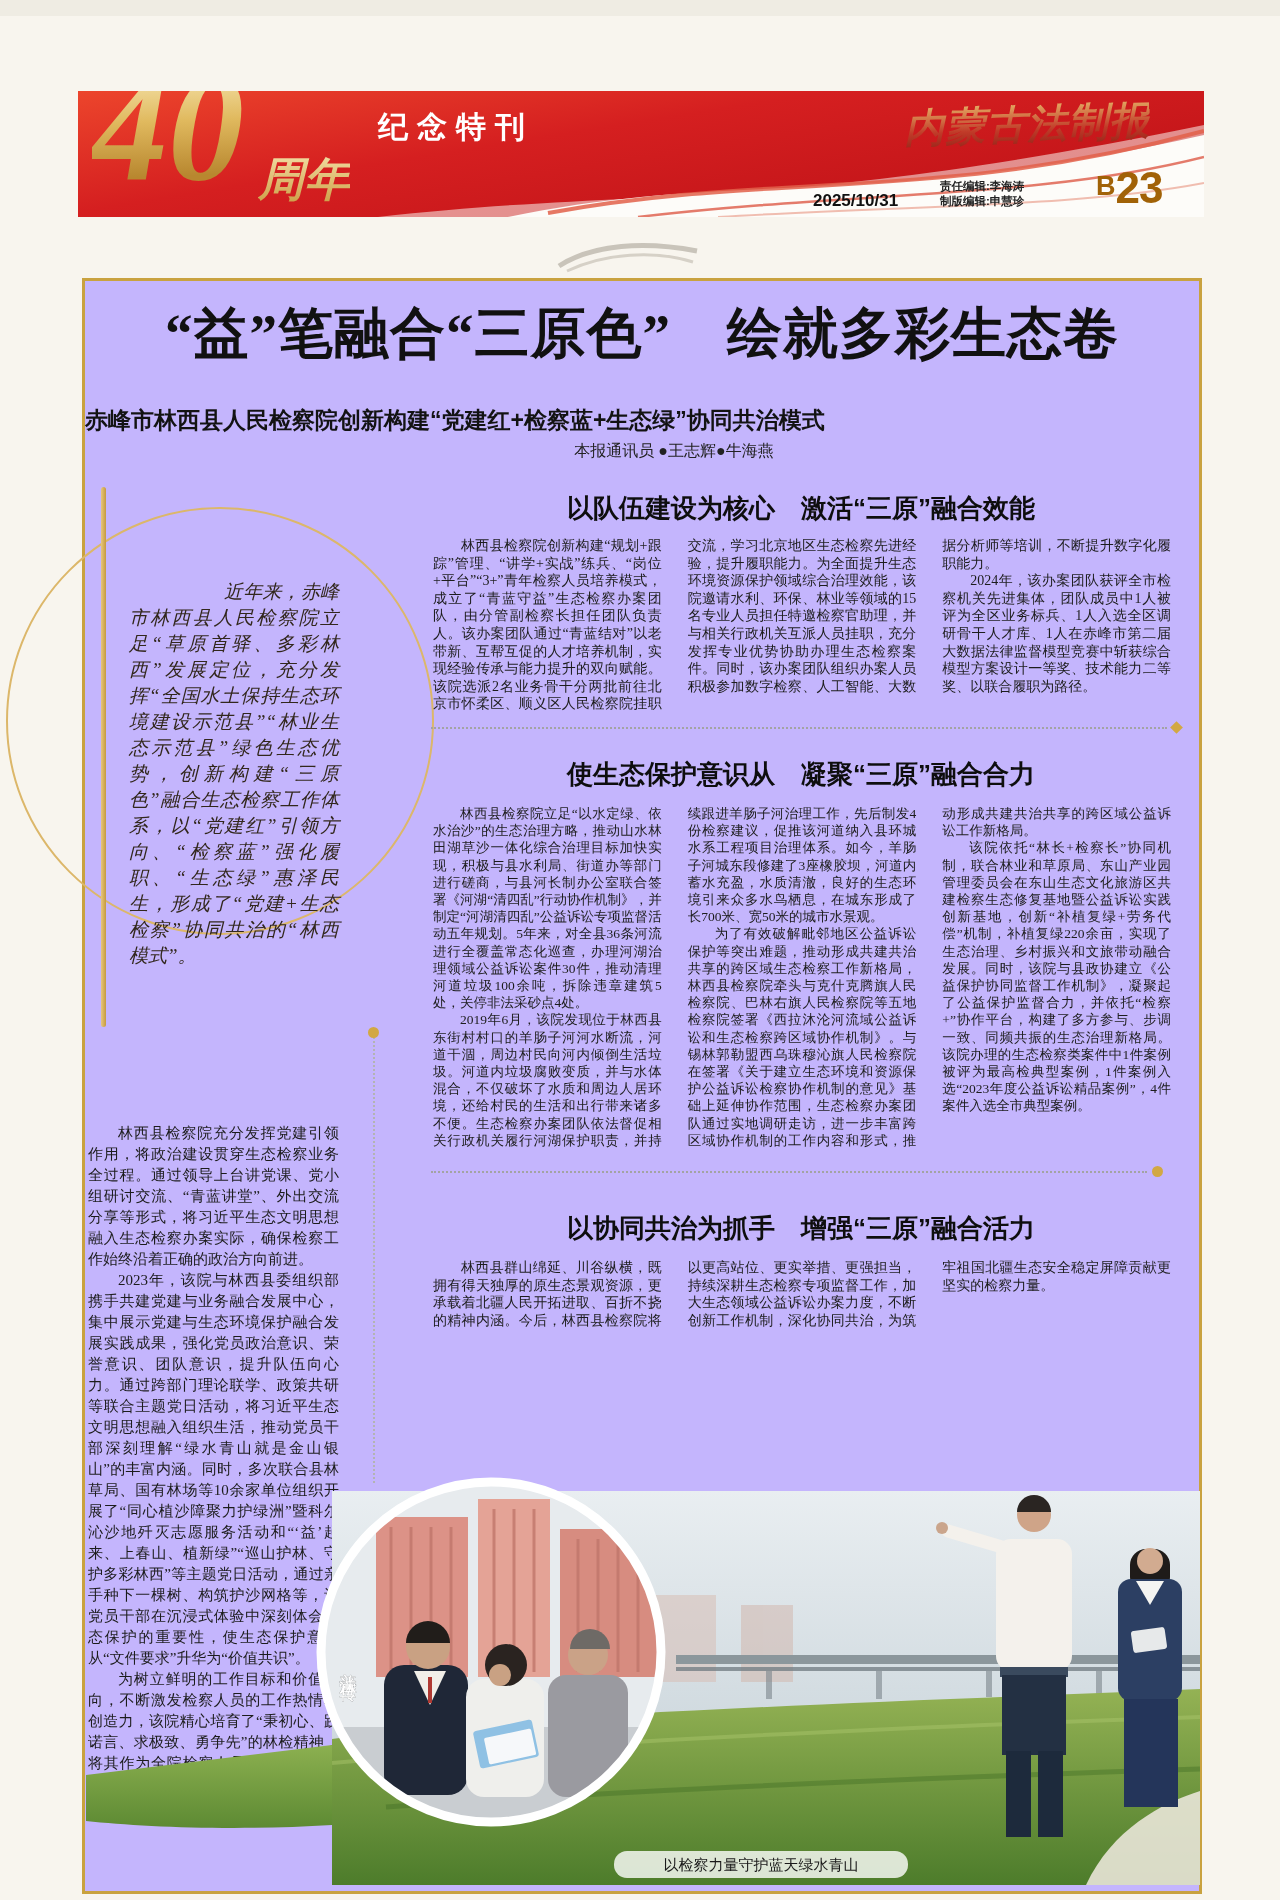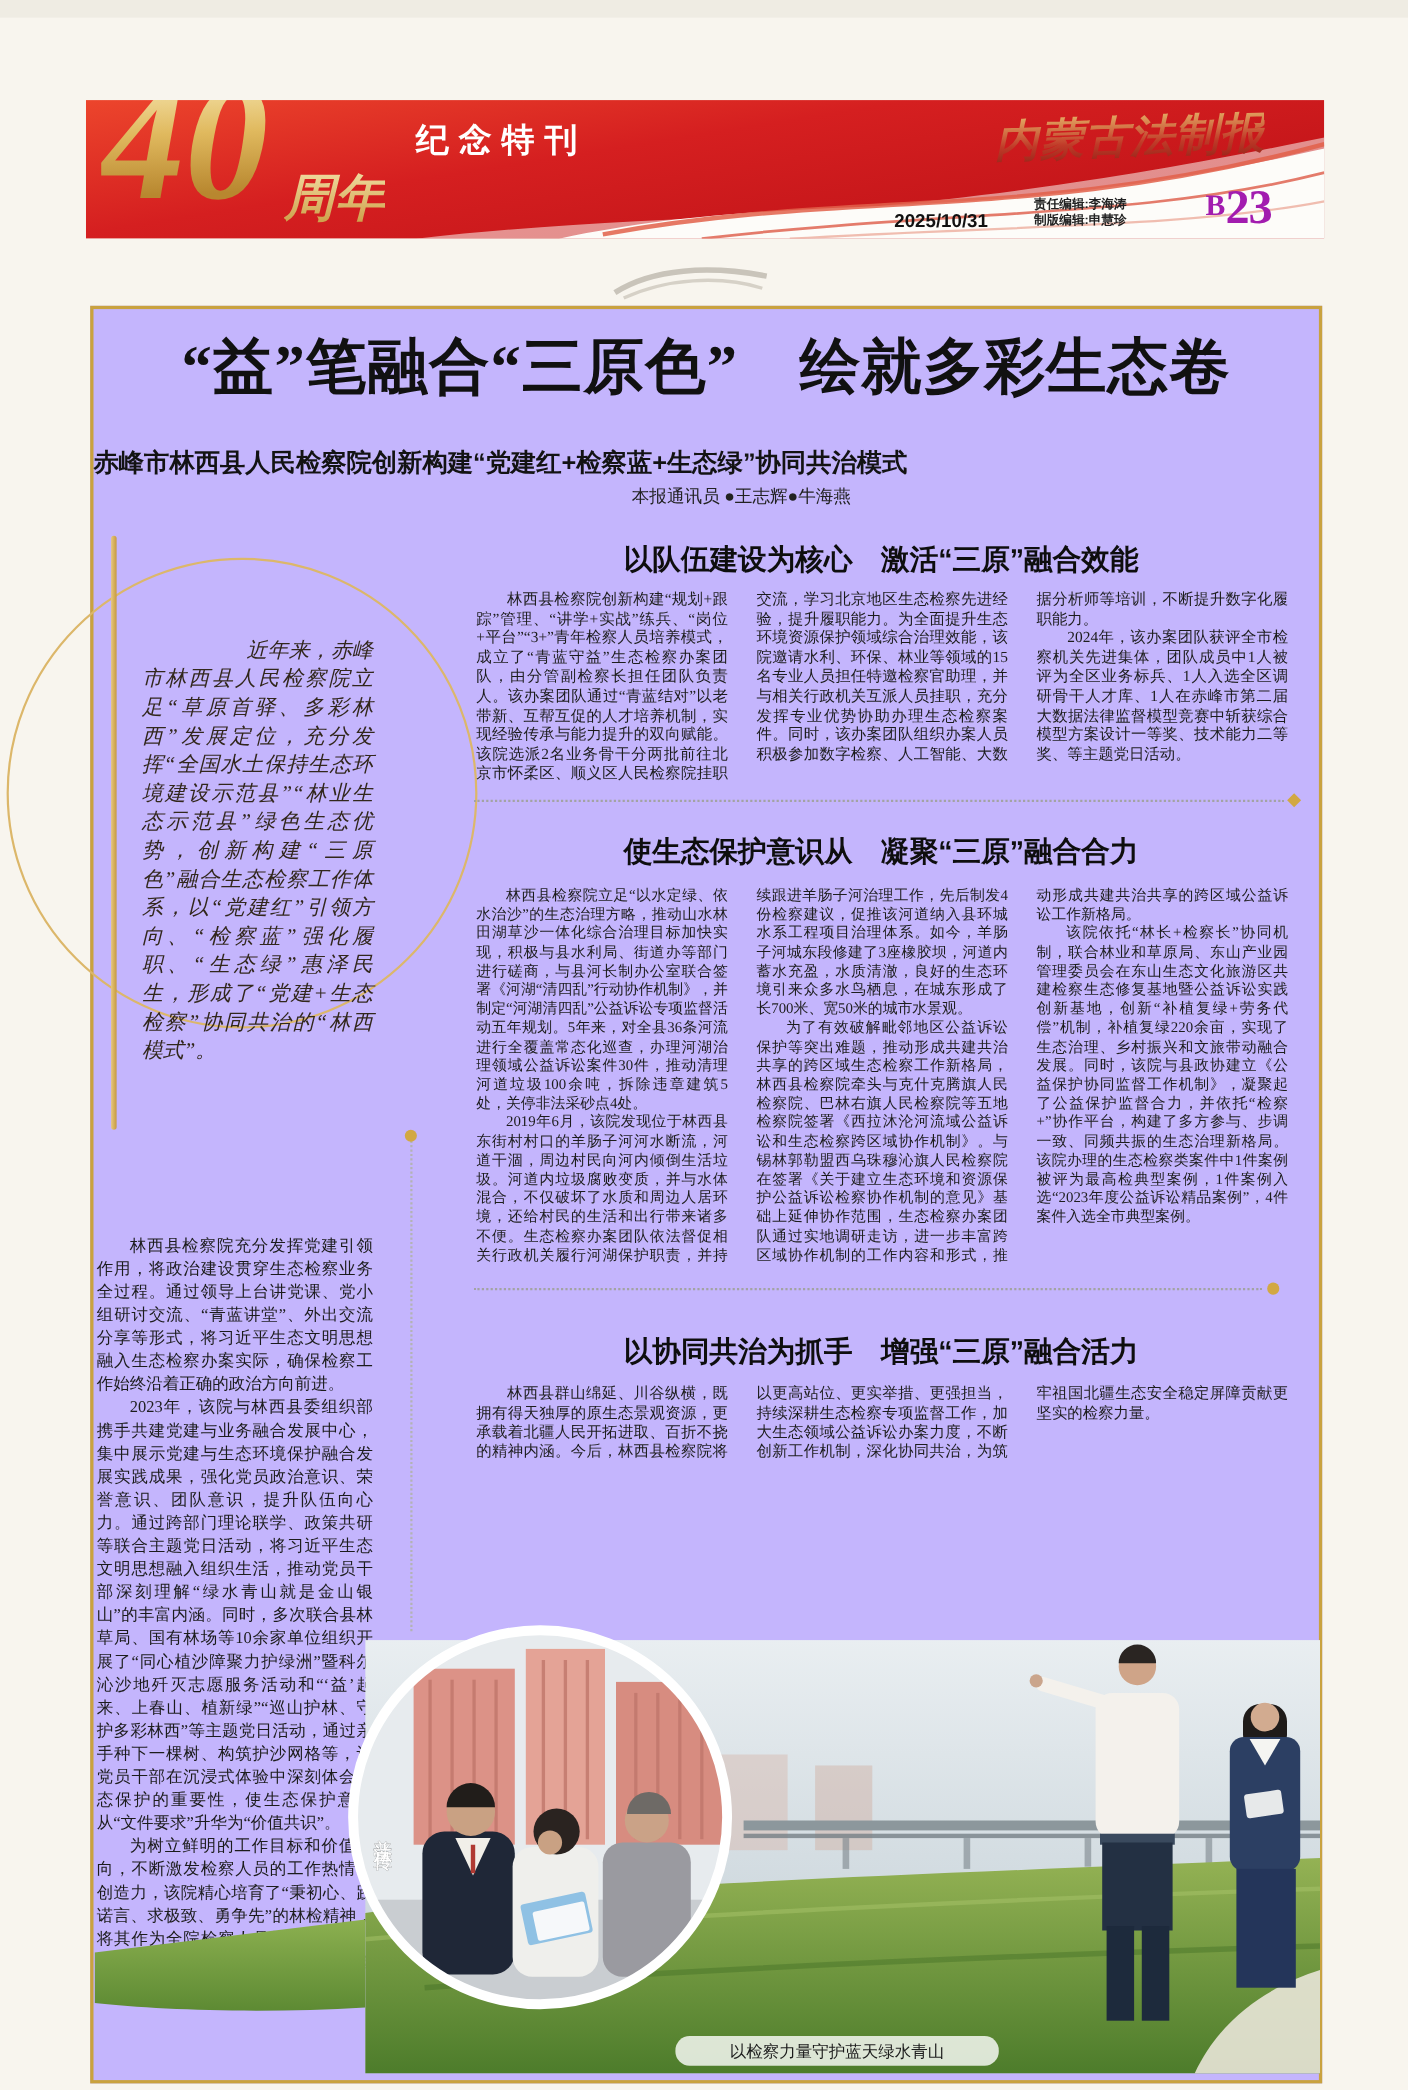--- a/index.html
+++ b/index.html
@@ -22,21 +22,21 @@
   .edition{position:absolute;left:300px;top:16px;font-size:30px;font-weight:700;color:#fff;
          font-family:"Liberation Sans",sans-serif;letter-spacing:9px;}
   .masthead{position:absolute;left:826px;top:6px;font-size:40px;font-weight:900;font-style:italic;
          font-family:"Liberation Serif",serif;transform:rotate(-2deg);letter-spacing:1px;
          background:linear-gradient(180deg,#e8b96a 5%,#c03a28 60%,#8e1f16);
          -webkit-background-clip:text;background-clip:text;color:transparent;}
   .date{position:absolute;left:735px;top:100px;font-size:17px;font-weight:700;color:#111;
          font-family:"Liberation Sans",sans-serif;}
   .editors{position:absolute;left:862px;top:88px;font-size:11.5px;font-weight:700;color:#222;
          line-height:15px;font-family:"Liberation Sans",sans-serif;}
-  .pageno{position:absolute;left:1018px;top:72px;color:#a21caf;font-family:Liberation Serif, serif;
+  .pageno{position:absolute;left:1018px;top:72px;color:#a16207;font-family:Liberation Sans, sans-serif;
          font-weight:900;}
   .pageno .pl{font-size:27px;vertical-align:8px;}
   .pageno .pn{font-size:44px;letter-spacing:-1px;}
 
   
   .miniswoosh{position:absolute;left:553px;top:220px;}
 
   
   .box{position:absolute;left:82px;top:262px;width:1114px;height:1610px;background:#c4b5fd;
        border:3px solid #c9a23f;}
@@ -138,21 +138,21 @@
 
     <div class="lbody">
       <p>林西县检察院充分发挥党建引领作用，将政治建设贯穿生态检察业务全过程。通过领导上台讲党课、党小组研讨交流、“青蓝讲堂”、外出交流分享等形式，将习近平生态文明思想融入生态检察办案实际，确保检察工作始终沿着正确的政治方向前进。</p>
       <p>2023年，该院与林西县委组织部携手共建党建与业务融合发展中心，集中展示党建与生态环境保护融合发展实践成果，强化党员政治意识、荣誉意识、团队意识，提升队伍向心力。通过跨部门理论联学、政策共研等联合主题党日活动，将习近平生态文明思想融入组织生活，推动党员干部深刻理解“绿水青山就是金山银山”的丰富内涵。同时，多次联合县林草局、国有林场等10余家单位组织开展了“同心植沙障聚力护绿洲”暨科尔沁沙地歼灭志愿服务活动和“‘益’起来、上春山、植新绿”“巡山护林、守护多彩林西”等主题党日活动，通过亲手种下一棵树、构筑护沙网格等，让党员干部在沉浸式体验中深刻体会生态保护的重要性，使生态保护意识从“文件要求”升华为“价值共识”。</p>
       <p>为树立鲜明的工作目标和价值导向，不断激发检察人员的工作热情和创造力，该院精心培育了“秉初心、践诺言、求极致、勇争先”的林检精神，将其作为全院检察人员的精神标识、文化内核，以文化“软实力”涵养检察“硬功夫”。</p>
     </div>
 
     <div class="shead shead1">以队伍建设为核心　激活“三原”融合效能</div>
     <div class="sbody s1body">
       <p>林西县检察院创新构建“规划+跟踪”管理、“讲学+实战”练兵、“岗位+平台”“3+”青年检察人员培养模式，成立了“青蓝守益”生态检察办案团队，由分管副检察长担任团队负责人。该办案团队通过“青蓝结对”以老带新、互帮互促的人才培养机制，实现经验传承与能力提升的双向赋能。该院选派2名业务骨干分两批前往北京市怀柔区、顺义区人民检察院挂职交流，学习北京地区生态检察先进经验，提升履职能力。为全面提升生态环境资源保护领域综合治理效能，该院邀请水利、环保、林业等领域的15名专业人员担任特邀检察官助理，并与相关行政机关互派人员挂职，充分发挥专业优势协助办理生态检察案件。同时，该办案团队组织办案人员积极参加数字检察、人工智能、大数据分析师等培训，不断提升数字化履职能力。</p>
-      <p>2024年，该办案团队获评全市检察机关先进集体，团队成员中1人被评为全区业务标兵、1人入选全区调研骨干人才库、1人在赤峰市第二届大数据法律监督模型竞赛中斩获综合模型方案设计一等奖、技术能力二等奖、等主题党日活动。</p>
+      <p>2024年，该办案团队获评全市检察机关先进集体，团队成员中1人被评为全区业务标兵、1人入选全区调研骨干人才库、1人在赤峰市第二届大数据法律监督模型竞赛中斩获综合模型方案设计一等奖、技术能力二等奖、以联合履职为路径。</p>
     </div>
     <div class="hdiv hdiv1">
         <span class="diamond"></span>
       </div>
 
     <div class="shead shead2">使生态保护意识从　凝聚“三原”融合合力</div>
     <div class="sbody s2body">
       <p>林西县检察院立足“以水定绿、依水治沙”的生态治理方略，推动山水林田湖草沙一体化综合治理目标加快实现，积极与县水利局、街道办等部门进行磋商，与县河长制办公室联合签署《河湖“清四乱”行动协作机制》，并制定“河湖清四乱”公益诉讼专项监督活动五年规划。5年来，对全县36条河流进行全覆盖常态化巡查，办理河湖治理领域公益诉讼案件30件，推动清理河道垃圾100余吨，拆除违章建筑5处，关停非法采砂点4处。</p>
       <p>2019年6月，该院发现位于林西县东街村村口的羊肠子河河水断流，河道干涸，周边村民向河内倾倒生活垃圾。河道内垃圾腐败变质，并与水体混合，不仅破坏了水质和周边人居环境，还给村民的生活和出行带来诸多不便。生态检察办案团队依法督促相关行政机关履行河湖保护职责，并持续跟进羊肠子河治理工作，先后制发4份检察建议，促推该河道纳入县环城水系工程项目治理体系。如今，羊肠子河城东段修建了3座橡胶坝，河道内蓄水充盈，水质清澈，良好的生态环境引来众多水鸟栖息，在城东形成了长700米、宽50米的城市水景观。</p>
       <p>为了有效破解毗邻地区公益诉讼保护等突出难题，推动形成共建共治共享的跨区域生态检察工作新格局，林西县检察院牵头与克什克腾旗人民检察院、巴林右旗人民检察院等五地检察院签署《西拉沐沦河流域公益诉讼和生态检察跨区域协作机制》。与锡林郭勒盟西乌珠穆沁旗人民检察院在签署《关于建立生态环境和资源保护公益诉讼检察协作机制的意见》基础上延伸协作范围，生态检察办案团队通过实地调研走访，进一步丰富跨区域协作机制的工作内容和形式，推动形成共建共治共享的跨区域公益诉讼工作新格局。</p>

